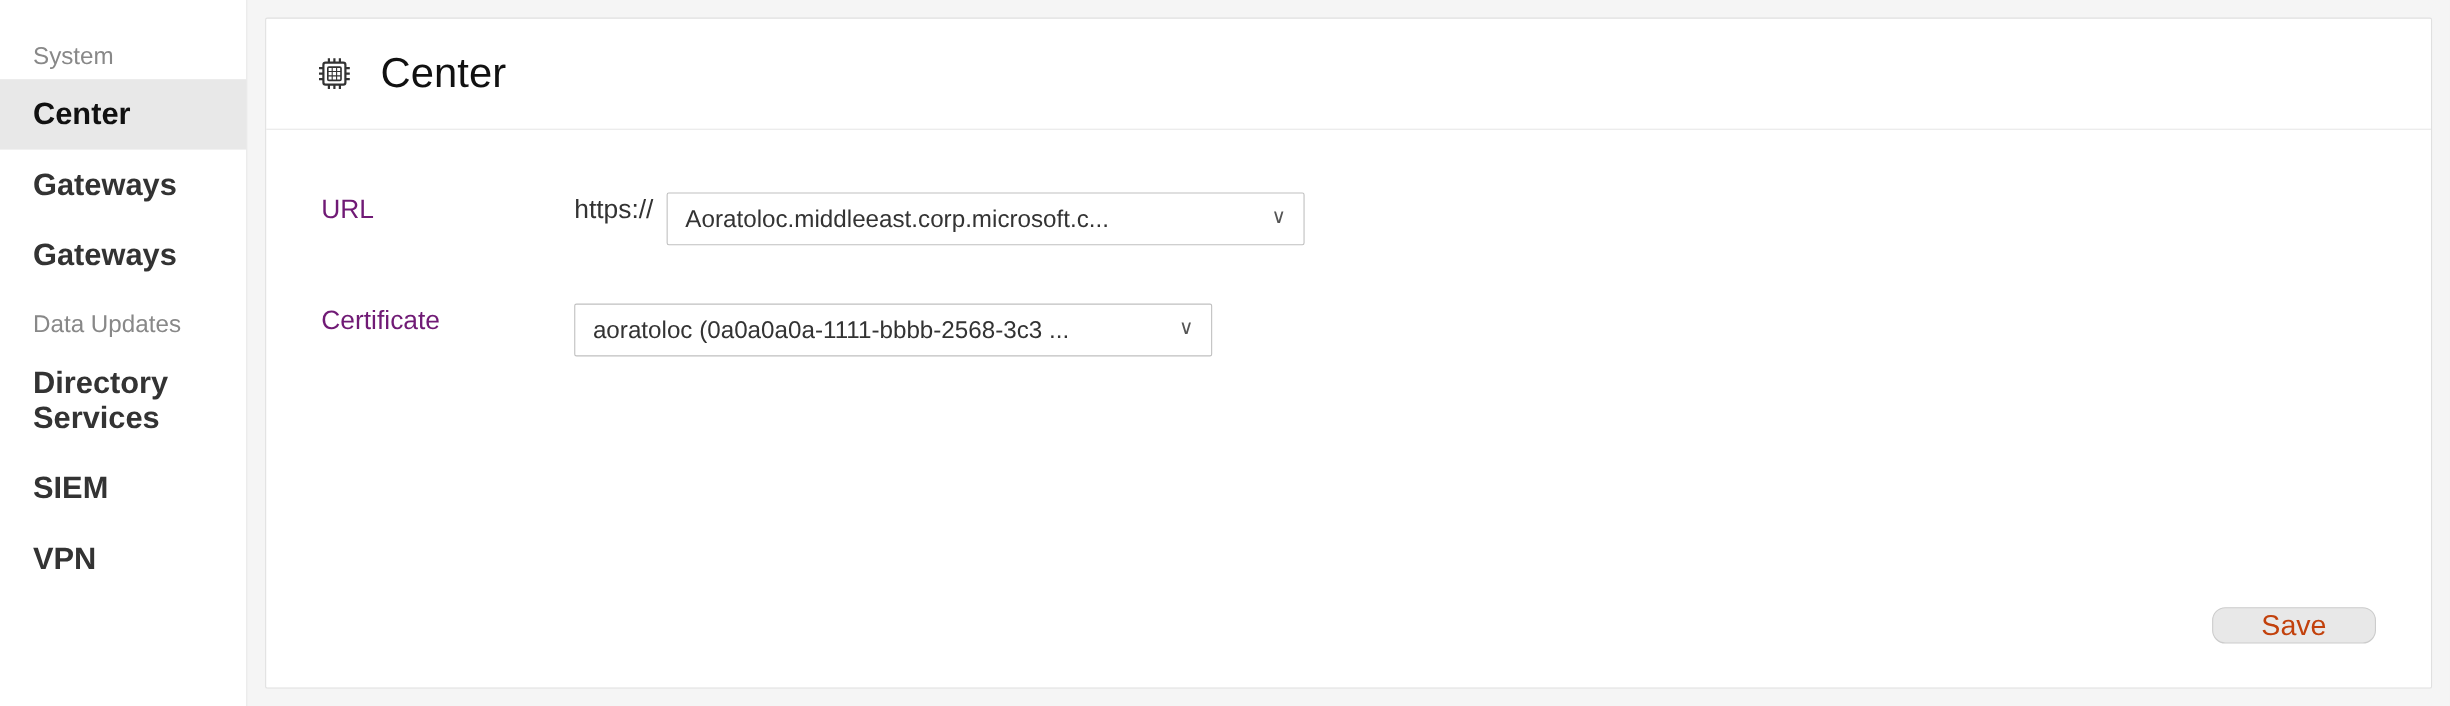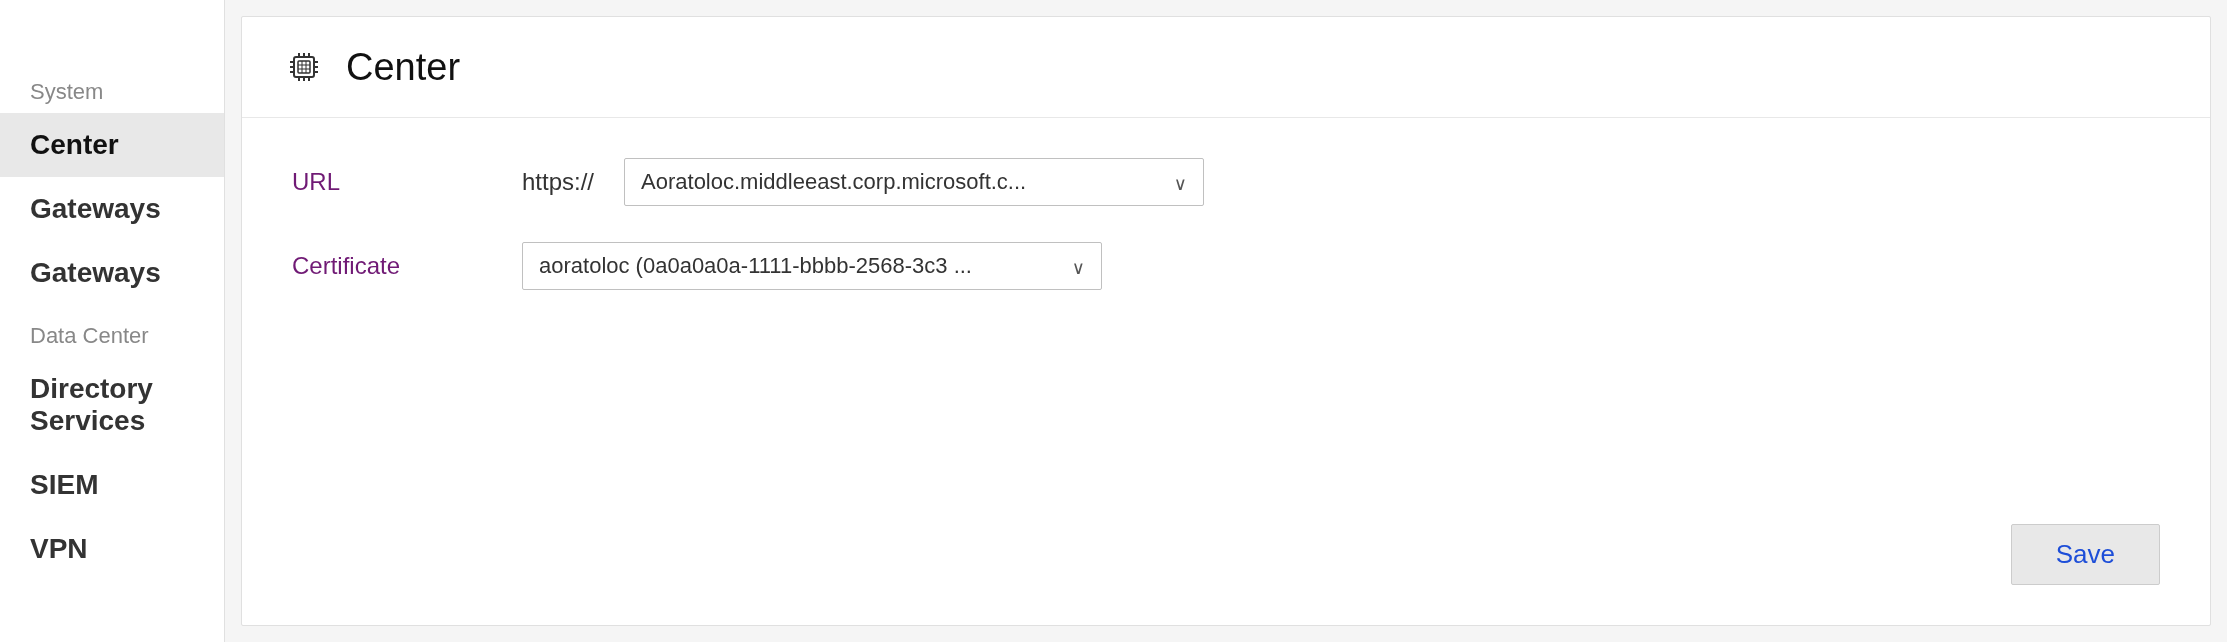--- a/index.html
+++ b/index.html
@@ -17,21 +17,20 @@
       overflow: hidden;
     }
     .sidebar {
       width: 225px;
       background: #ffffff;
       border-right: 1px solid #e0e0e0;
       padding: 20px 0;
       flex-shrink: 0;
       display: flex;
       flex-direction: column;
-      justify-content: center;
     }
     .sidebar-section-label {
       font-size: 22px;
       color: #888;
       padding: 18px 30px 8px 30px;
       font-weight: 400;
     }
     .sidebar-item {
       font-size: 28px;
       color: #333;
@@ -93,37 +92,38 @@
     }
     .form-label {
       font-size: 24px;
       color: #701a75;
       width: 200px;
       flex-shrink: 0;
     }
     .url-field {
       display: flex;
       align-items: center;
-      gap: 18px;
+      gap: 0;
     }
     .url-prefix {
       font-size: 24px;
       color: #333;
       margin-right: 12px;
     }
     .dropdown {
       display: flex;
-      align-items: flex-end;
+      align-items: flex-start;
       border: 1px solid #c0c0c0;
       border-radius: 2px;
       padding: 10px 16px;
       min-width: 580px;
       background: #fff;
       cursor: pointer;
       justify-content: space-between;
+      margin-top: 17px;
     }
     .dropdown-text {
       font-size: 22px;
       color: #333;
       flex: 1;
     }
     .dropdown-arrow {
       font-size: 18px;
       color: #555;
       margin-left: 12px;
@@ -132,24 +132,24 @@
       min-width: 580px;
     }
     .save-btn-wrapper {
       position: absolute;
       bottom: 40px;
       right: 50px;
     }
     .save-btn {
       background: #e8e8e8;
       border: 1px solid #ccc;
-      border-radius: 2px;
-      padding: 14px 44px;
+      border-radius: 12px;
+      padding: 0 44px;
       font-size: 26px;
-      color: #1d4ed8;
+      color: #c2410c;
       cursor: not-allowed;
     }
     .chip-icon svg {
       width: 40px;
       height: 40px;
     }
   </style>
 </head>
 <body>
 
@@ -157,21 +157,21 @@
   <span class="sidebar-section-label">System</span>
   <div class="sidebar-item active">
     <span>Center</span>
   </div>
   <div class="sidebar-item">
     <span>Gateways</span>
   </div>
   <div class="sidebar-item">
     <span>Gateways</span>
   </div>
-  <span class="sidebar-section-label">Data Center</span>
+  <span class="sidebar-section-label">Data Updates</span>
   <div class="sidebar-item">
     <span>Directory Services</span>
   </div>
   <div class="sidebar-item">
     <span>SIEM</span>
   </div>
   <div class="sidebar-item">
     <span>VPN</span>
   </div>
 </div>

